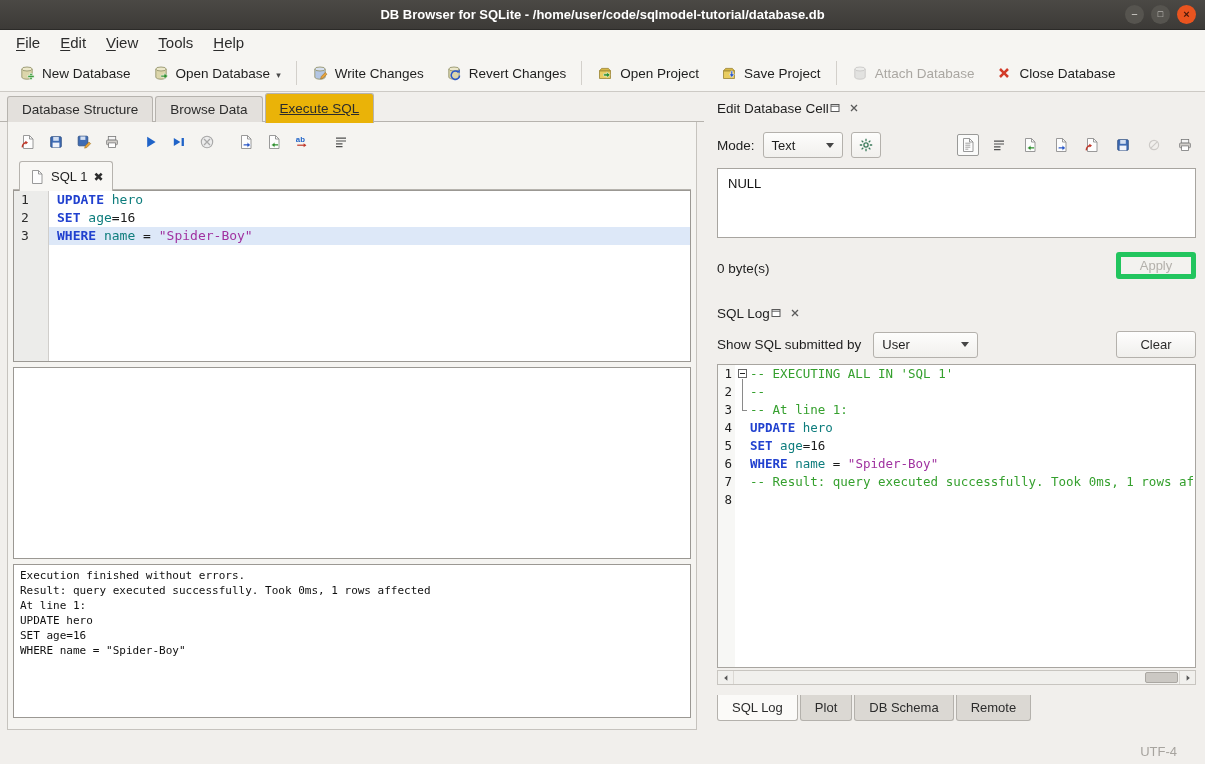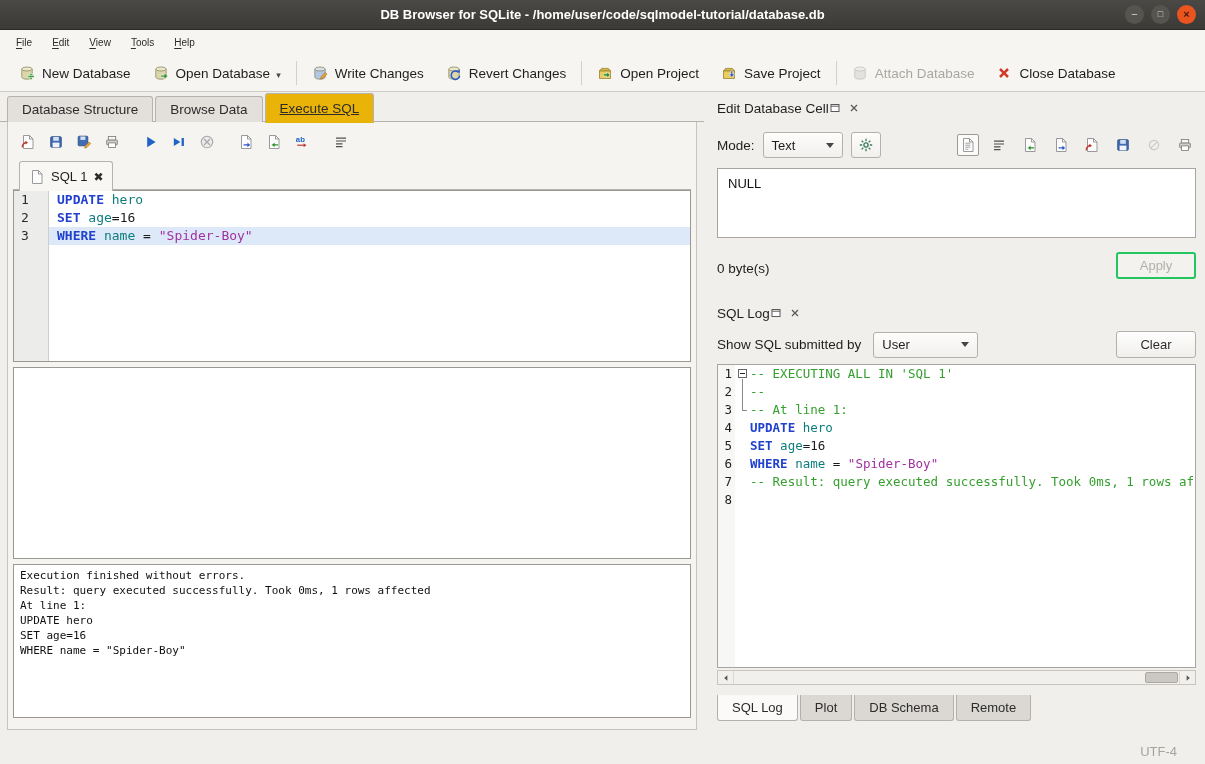--- a/index.html
+++ b/index.html
@@ -11,21 +11,21 @@
   .titlebar { height:30px; background:linear-gradient(#4b4945,#3c3a37); border-bottom:1px solid #2b2a28;
               display:flex; align-items:center; justify-content:center; position:relative; }
   .title { color:#ffffff; font-weight:bold; font-size:13px; }
   .win-controls { position:absolute; right:9px; top:0; height:100%; display:flex; align-items:center; gap:7px; }
   .win-btn { width:19px; height:19px; border-radius:50%; background:#56544f; color:#d9d7d3;
              font-size:11px; line-height:18px; text-align:center; cursor:default; }
   .win-btn.max { font-size:9px; }
   .win-btn.close { background:var(--closeaccent,#e9541f); color:#47180a; font-weight:bold; }
 
   
-  .menubar { height:25px; background:#f6f5f2; display:flex; align-items:center; padding:0 6px; font-size:10px; color:#2c2c2c; }
+  .menubar { height:25px; background:#f6f5f2; display:flex; align-items:center; padding:0 6px; font-size:15px; color:#2c2c2c; }
   .menu-item { padding:2px 10px; }
   .menu-item u { text-underline-offset:2px; }
 
   
   .toolbar { height:37px; background:#f6f5f2; border-bottom:1px solid #cdcac5; display:flex; align-items:center; padding:0 8px; font-size:13.5px; }
   .tbtn { display:flex; align-items:center; gap:7px; padding:5px 11px; color:#1e1e1e; white-space:nowrap; }
   .tbtn.disabled { color:#aaa7a2; }
   .tbtn.disabled svg { opacity:.45; filter:grayscale(1); }
   .ticon { width:16px; height:16px; display:inline-flex; }
   .ddArrow { font-size:9px; color:#4a4a4a; align-self:flex-end; padding-bottom:1px; margin-left:-1px; }
@@ -86,21 +86,21 @@
   .cbtn { width:22px; height:22px; display:grid; place-items:center; border-radius:2px; }
   .cbtn.framed { border:1px solid #9a9a98; background:#fbfbfa; }
   .cbtn.disabled svg { opacity:.55; }
 
   .cell-editor { margin:10px 9px 0 10px; height:70px; background:#fff; border:1px solid #a8a5a0; padding:7px 10px; font-size:13px; color:#111; }
 
   .type-row { margin:14px 9px 0 10px; display:flex; align-items:center; }
   .type-texts { flex:1; }
   .byte-info { margin-top:6px; }
   .btn { width:80px; height:27px; display:grid; place-items:center; font-size:13px; border-radius:3px; }
-  .apply-btn { border:2px solid #22c55e; background:#f3f2ef; color:#b3b0ab; }
+  .apply-btn { border:5px solid #22c55e; background:#f3f2ef; color:#b3b0ab; }
   .clear-btn { border:1px solid #b4b1ac; background:linear-gradient(#fefefe,#f0efec); color:#2c2c2c; margin-left:auto; }
 
   .filter-row { margin:8px 9px 0 10px; display:flex; align-items:center; gap:12px; }
 
   .log-box { margin:6px 9px 0 10px; height:304px; border:1px solid #a8a5a0; overflow:hidden;
              background:linear-gradient(90deg,#f7f7f5 0,#f7f7f5 17px,#ffffff 17px);
              font-family:"DejaVu Sans Mono",monospace; font-size:12.5px; line-height:18px; }
   .log-line { display:flex; height:18px; }
   .log-ln { flex:0 0 18px; text-align:right; padding-right:4px; color:#1e1e1e; }
   .log-fold { flex:0 0 14px; position:relative; }

